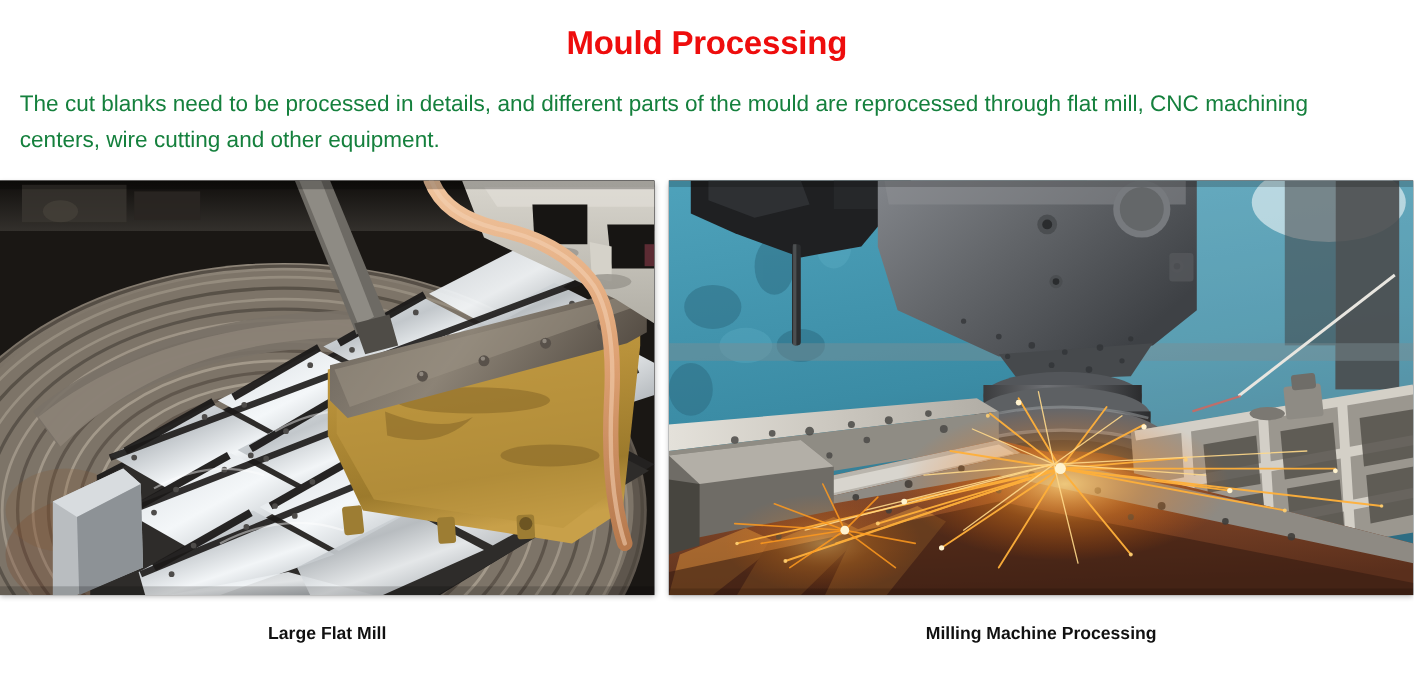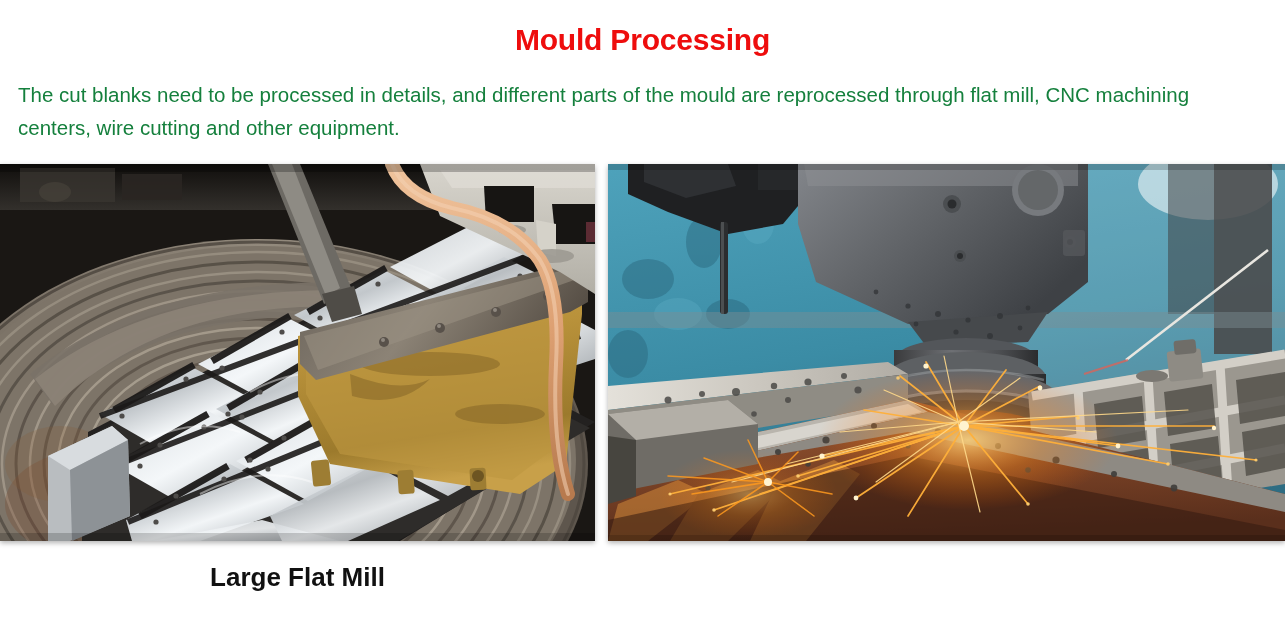--- a/index.html
+++ b/index.html
@@ -37,21 +37,21 @@
   .photo.left  { width:595px; }
   .photo.right { width:677px; }
   .photo svg { display:block; width:100%; height:100%; }
 
   
   .captions {
     position:absolute; left:0; top:560px; width:1285px; height:48px;
     display:flex; gap:13px;
   }
   .cap {
-    font-size:26px; font-weight:bold; color:#111;
+    font-size:16px; font-weight:bold; color:#111;
     text-align:center; line-height:34px;
   }
   .cap.left  { width:595px; }
   .cap.right { width:677px; }
 </style>
 </head>
 <body>
 
 <div class="page">
 
@@ -557,15 +557,16 @@
           <rect x="0" y="0" width="677" height="6" fill="#000" opacity="0.18"></rect>
           <rect x="0" y="371" width="677" height="6" fill="#000" opacity="0.15"></rect>
         </g>
       </svg>
     </div>
 
   </div>
 
   <div class="captions">
     <div class="cap left">Large Flat Mill</div>
+    <div class="cap right">Milling Machine Processing</div>
   </div>
 
 </div>
 
 </body></html>

